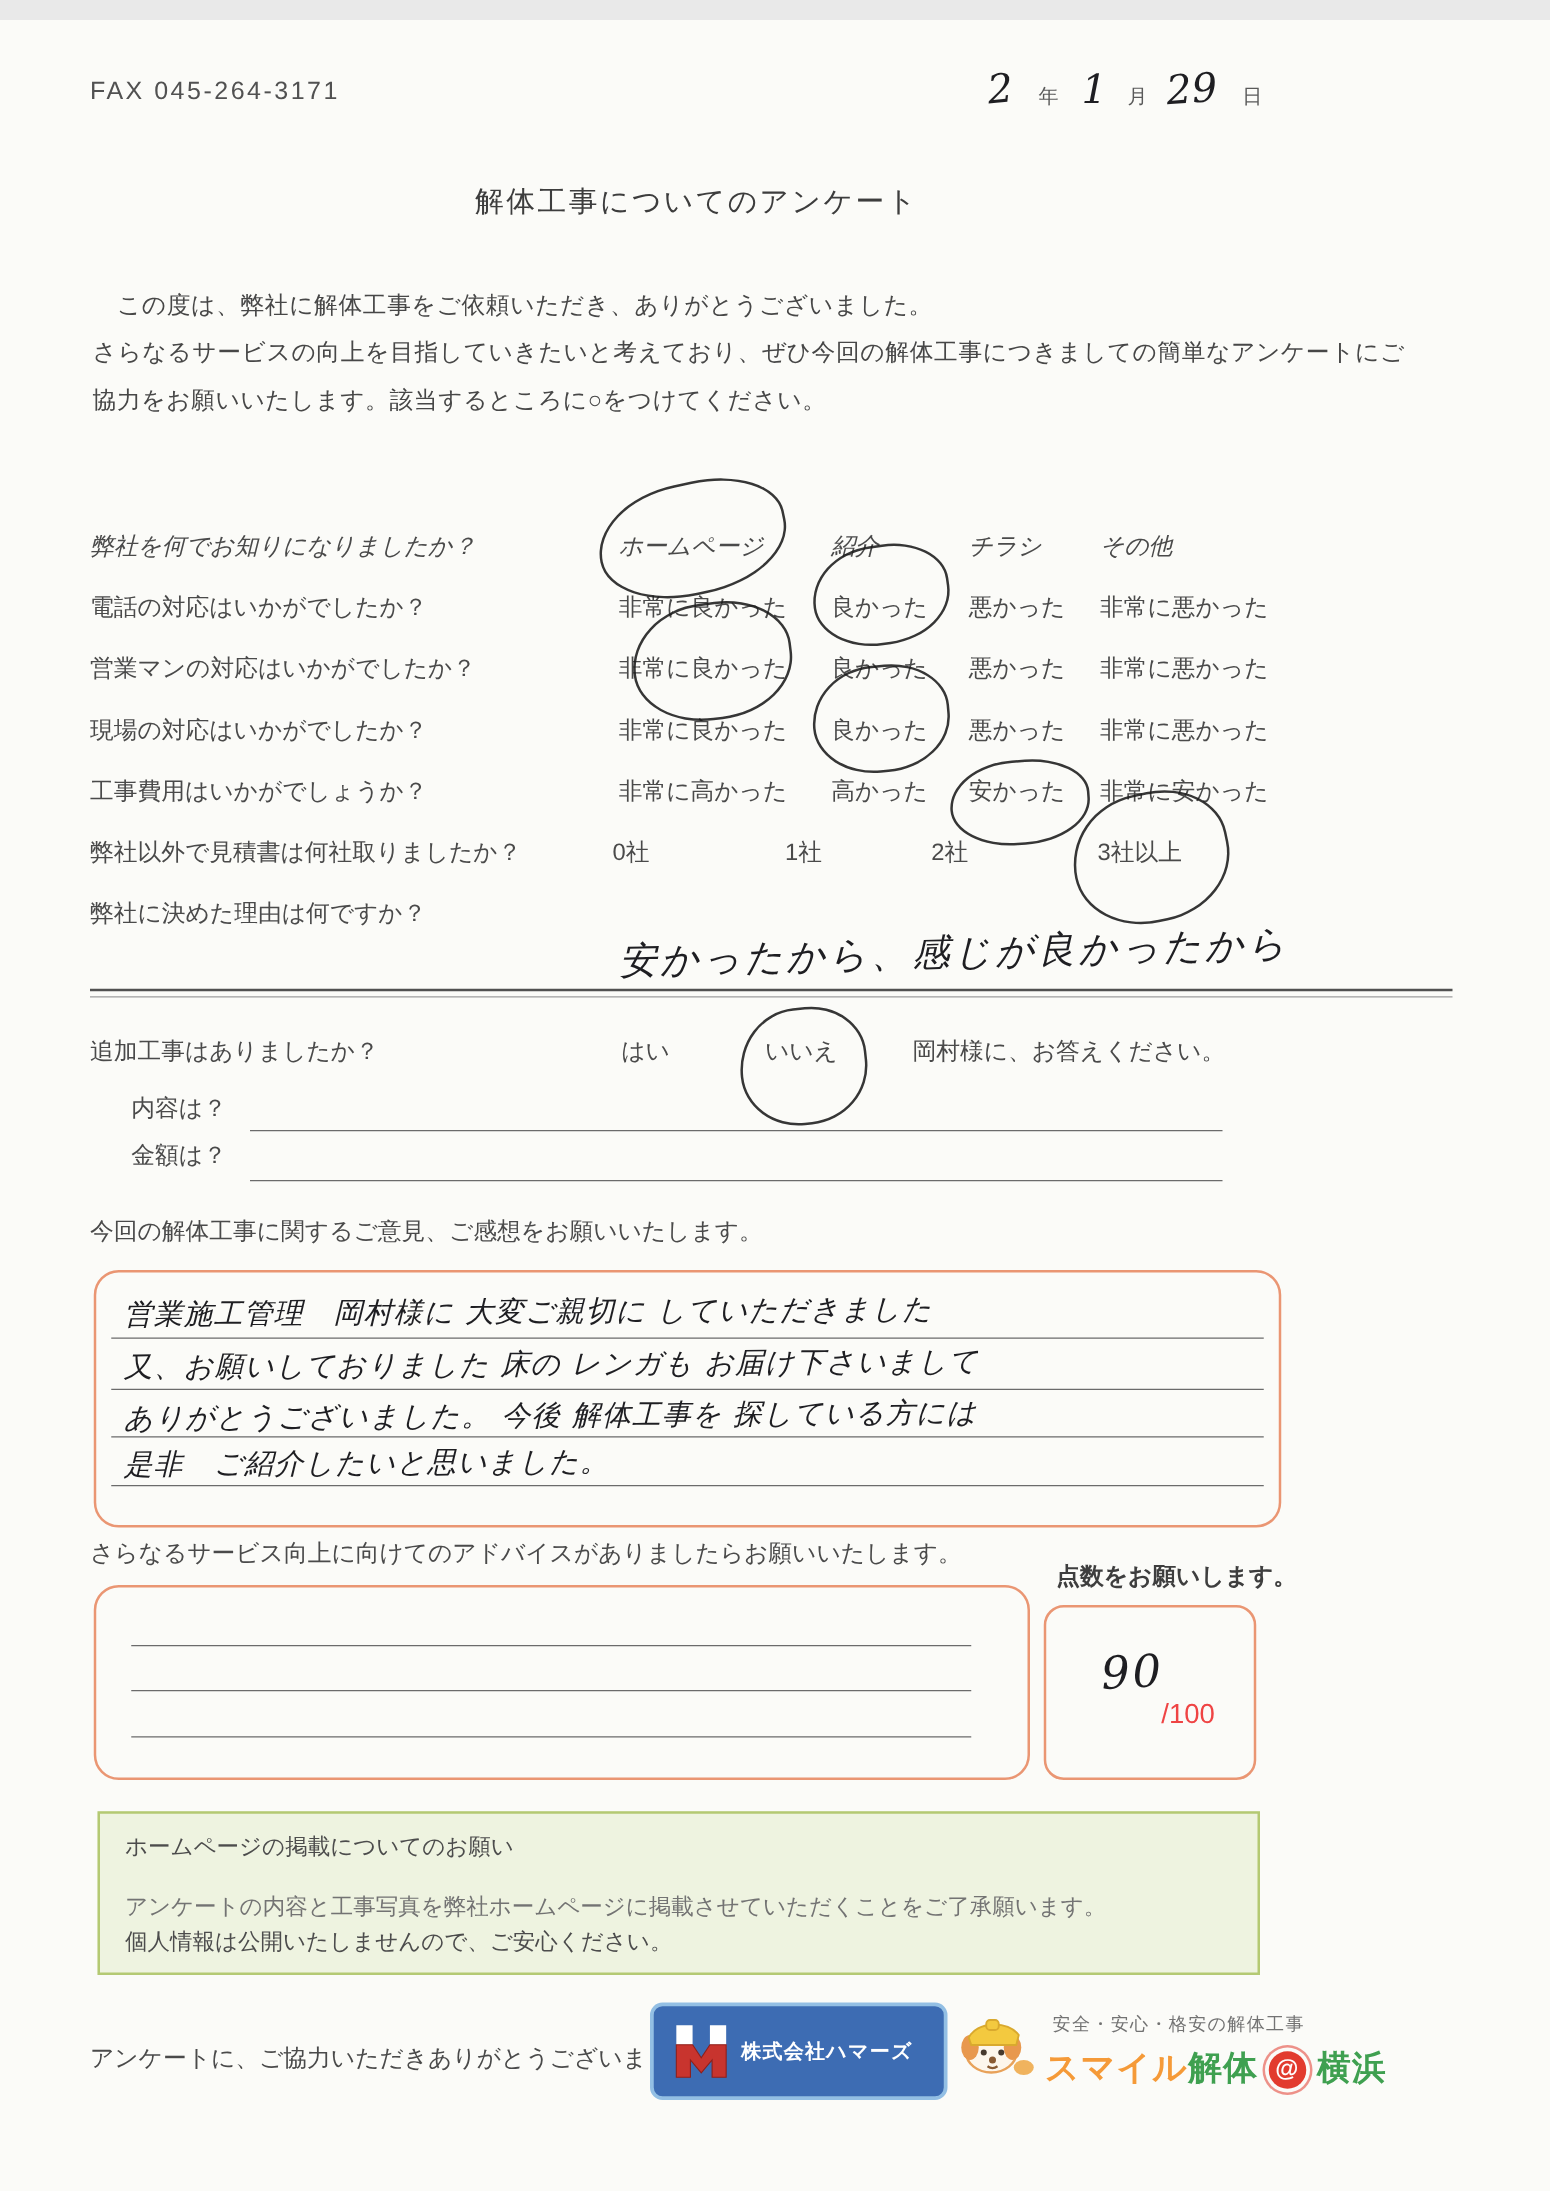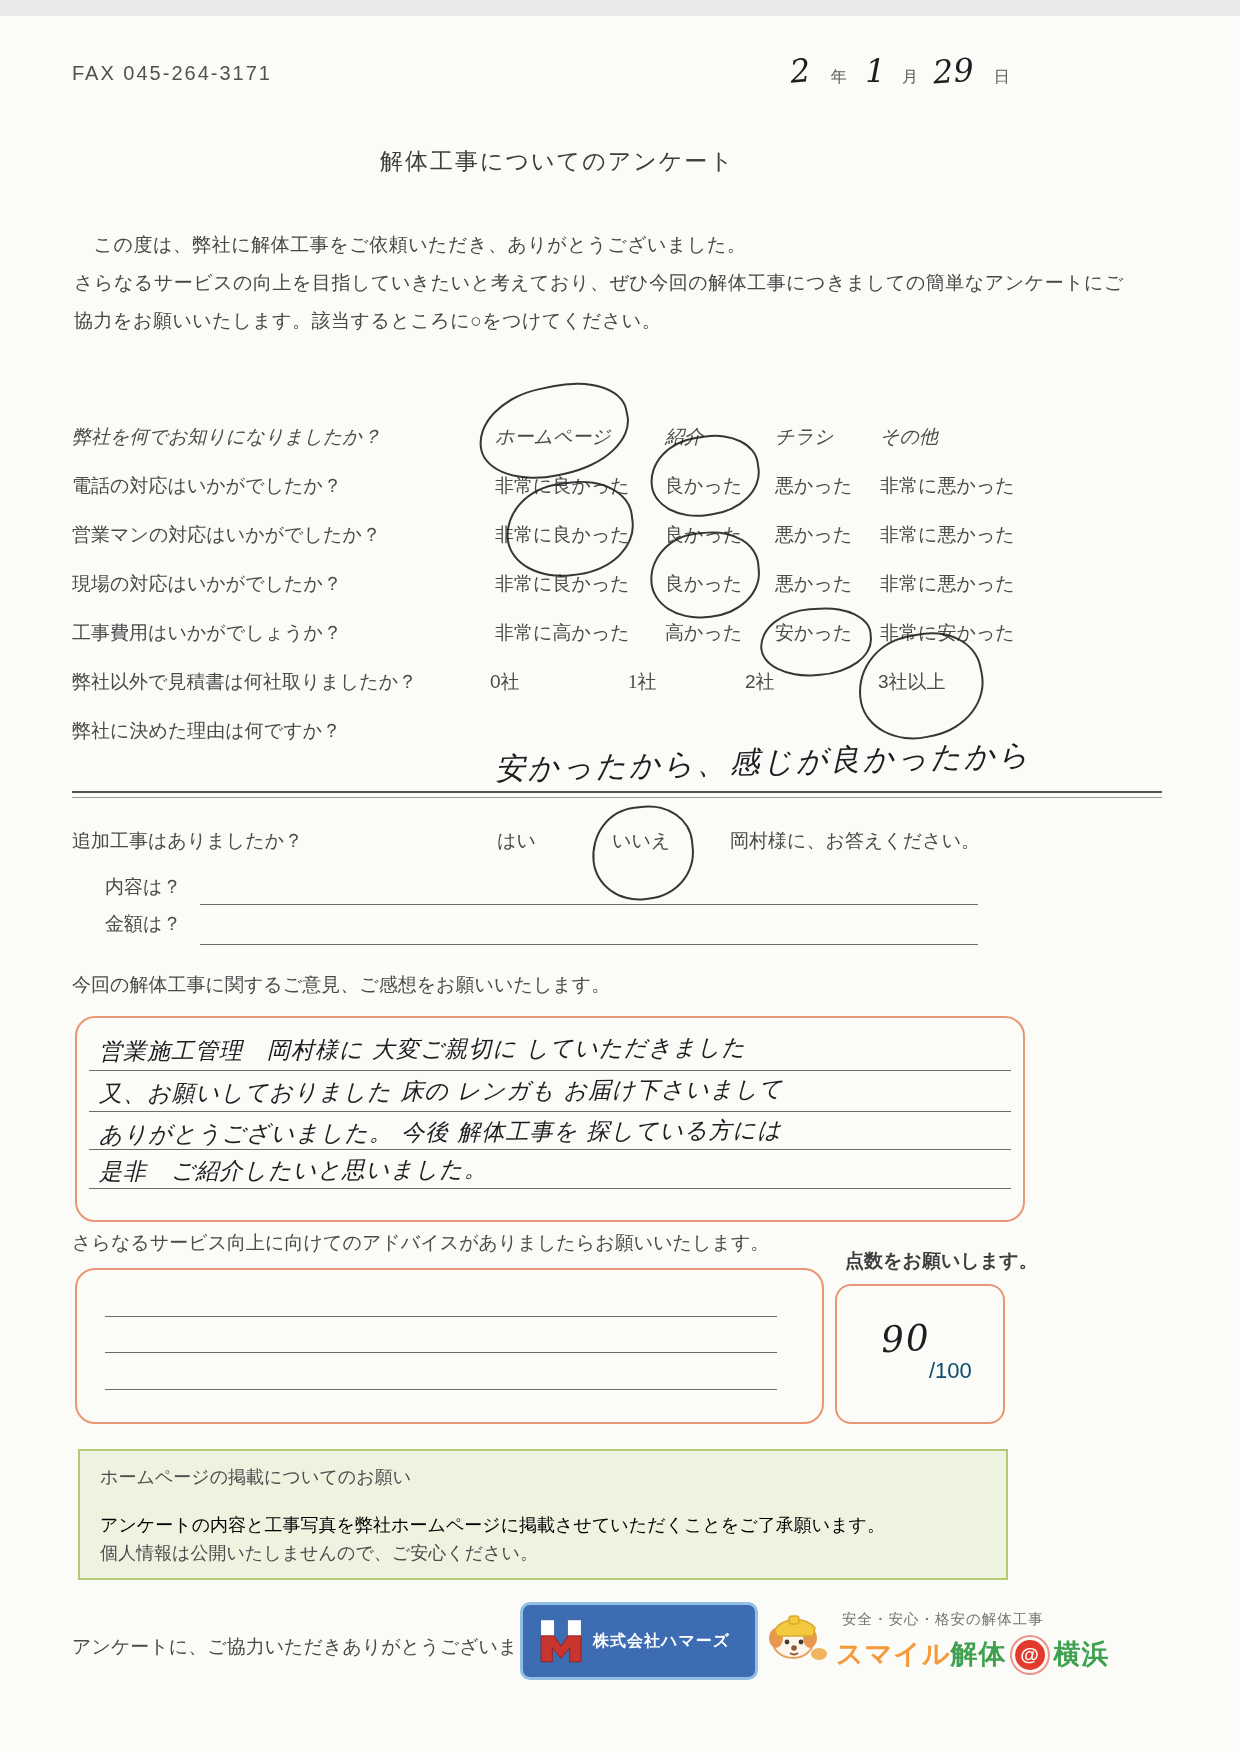--- a/index.html
+++ b/index.html
@@ -36,21 +36,21 @@
   }
   .brand-green{color:#3fa050;font-weight:bold;}
   .brand-orange{color:#f59a38;font-weight:bold;}
   .at-badge{
     display:inline-block;width:30px;height:30px;border-radius:50%;
     background:#e23b2e;color:#fff;text-align:center;line-height:30px;
     font-size:19px;font-weight:bold;vertical-align:2px;
     box-shadow:0 0 0 3px #fbfbf8,0 0 0 5px rgba(226,59,46,.55);
   }
   .score-num{font-size:36px;letter-spacing:2px;transform:rotate(-3deg);display:inline-block;}
-  .score-den{font-size:22px;color:#0c4a6e;}
+  .score-den{font-size:22px;color:#ef4444;}
 </style>
 </head>
 <body>
 
 <div class="page">
 
   <div class="abs fax" style="left:72px;top:46px;">FAX 045-264-3171</div>
 
   <div class="abs" style="left:790px;top:36px;">
     <span class="hand hand-num" style="transform:rotate(-5deg);">2</span>
@@ -105,21 +105,21 @@
     <span class="abs" style="left:72px;">工事費用はいかがでしょうか？</span>
     <span class="abs" style="left:495px;">非常に高かった</span>
     <span class="abs" style="left:665px;">高かった</span>
     <span class="abs" style="left:775px;">安かった</span>
     <span class="abs" style="left:880px;">非常に安かった</span>
   </div>
 
   <div class="abs print" style="left:0;top:653px;width:1240px;height:30px;">
     <span class="abs" style="left:72px;">弊社以外で見積書は何社取りましたか？</span>
     <span class="abs" style="left:490px;">0社</span>
-    <span class="abs" style="left:628px;font-family:Liberation Serif, serif;">1社</span>
+    <span class="abs" style="left:628px;">1社</span>
     <span class="abs" style="left:745px;">2社</span>
     <span class="abs" style="left:878px;">3社以上</span>
   </div>
 
   <div class="circle" style="left:478px;top:370px;width:148px;height:86px;transform:rotate(-12deg);"></div>
   <div class="circle" style="left:650px;top:420px;width:106px;height:76px;transform:rotate(-8deg);"></div>
   <div class="circle" style="left:506px;top:466px;width:124px;height:90px;transform:rotate(-7deg);"></div>
   <div class="circle" style="left:650px;top:516px;width:106px;height:82px;transform:rotate(-5deg);"></div>
   <div class="circle" style="left:760px;top:592px;width:108px;height:64px;transform:rotate(-4deg);"></div>
   <div class="circle" style="left:858px;top:618px;width:122px;height:100px;transform:rotate(-12deg);"></div>
@@ -164,21 +164,21 @@
     <div class="uline" style="left:28px;top:119px;width:672px;"></div>
   </div>
 
   <div class="obox" style="left:835px;top:1268px;width:166px;height:136px;border-radius:16px;">
     <span class="abs hand score-num" style="left:44px;top:32px;">90</span>
     <span class="abs score-den" style="left:92px;top:72px;">/100</span>
   </div>
 
   <div class="gbox" style="left:78px;top:1433px;width:926px;height:127px;">
     <div class="abs" style="left:20px;top:14px;font-size:18px;color:#4c4c4c;">ホームページの掲載についてのお願い</div>
-    <div class="abs" style="left:20px;top:62px;font-size:18px;color:#000000;">アンケートの内容と工事写真を弊社ホームページに掲載させていただくことをご了承願います。</div>
+    <div class="abs" style="left:20px;top:62px;font-size:18px;color:#737373;">アンケートの内容と工事写真を弊社ホームページに掲載させていただくことをご了承願います。</div>
     <div class="abs" style="left:20px;top:90px;font-size:18px;color:#4c4c4c;">個人情報は公開いたしませんので、ご安心ください。</div>
   </div>
 
   <div class="abs print" style="left:72px;top:1618px;">アンケートに、ご協力いただきありがとうございました。</div>
 
   <div class="blue-logo" style="left:520px;top:1586px;width:232px;height:72px;">
     <span style="margin-left:12px;display:inline-block;width:52px;height:52px;">
       <svg viewBox="0 0 60 60" width="52" height="52">
         <rect x="7" y="6" width="15" height="22" fill="#ffffff"></rect>
         <rect x="38" y="6" width="15" height="22" fill="#ffffff"></rect>

